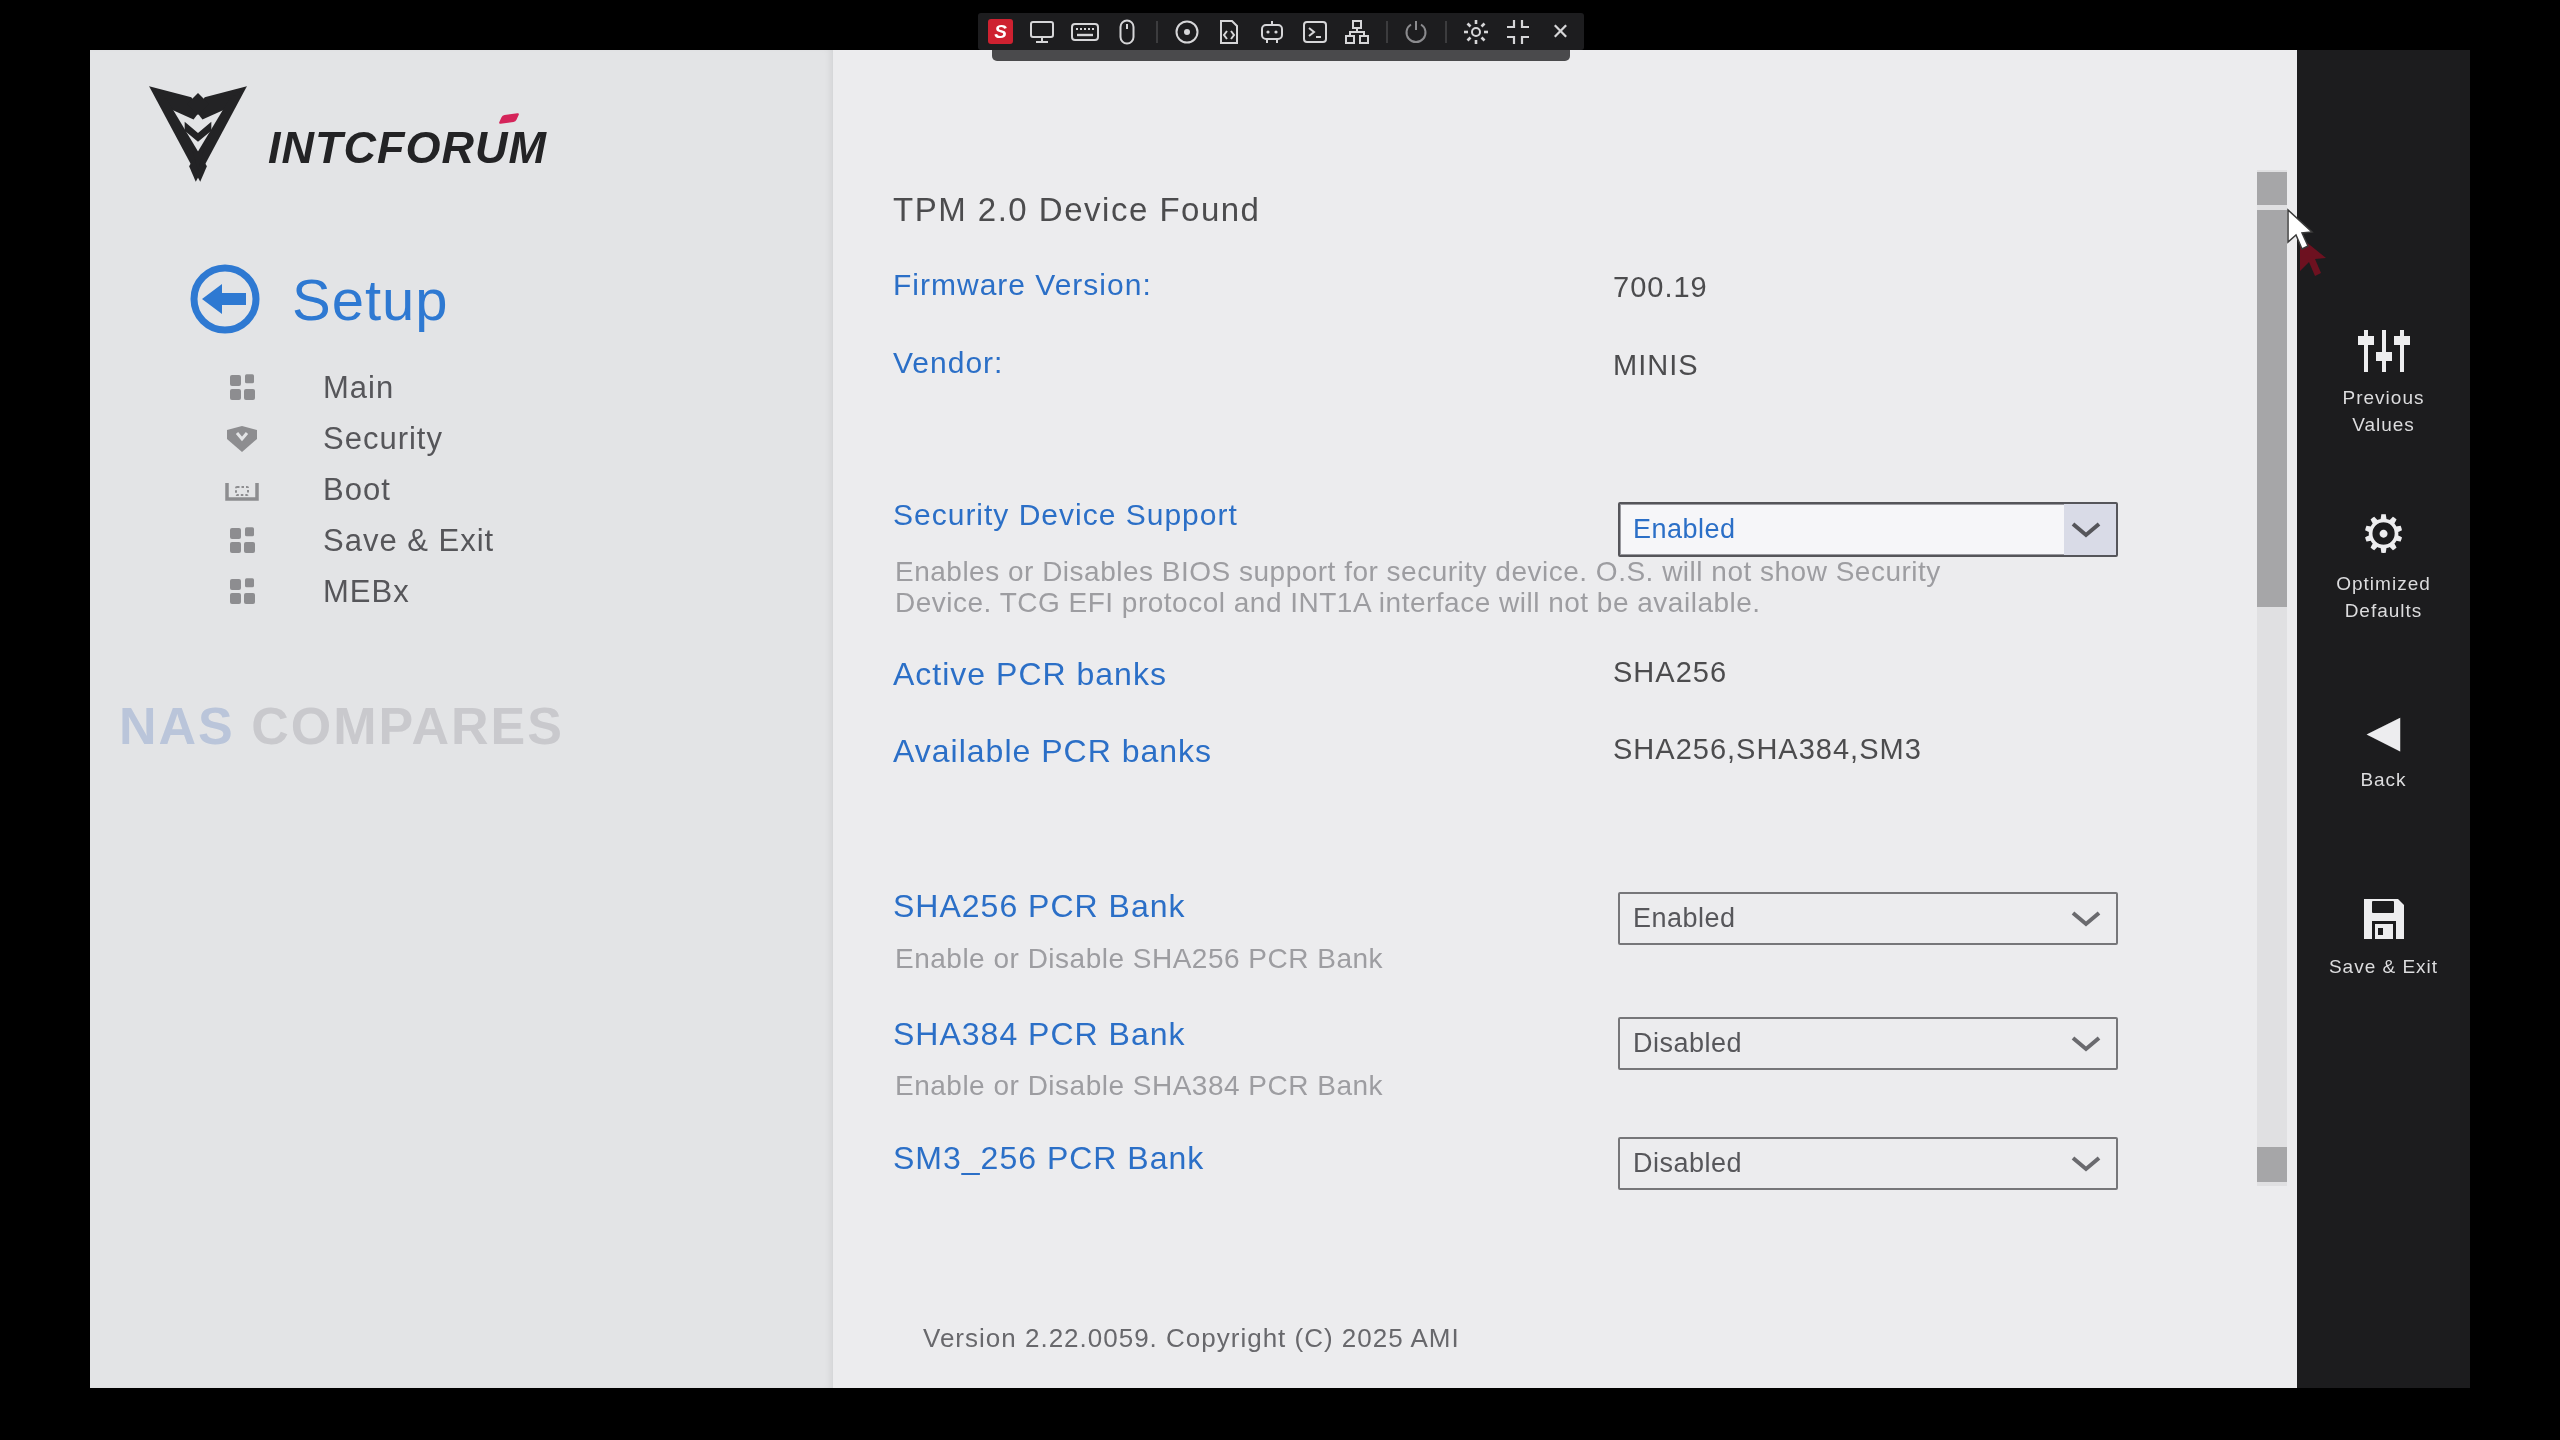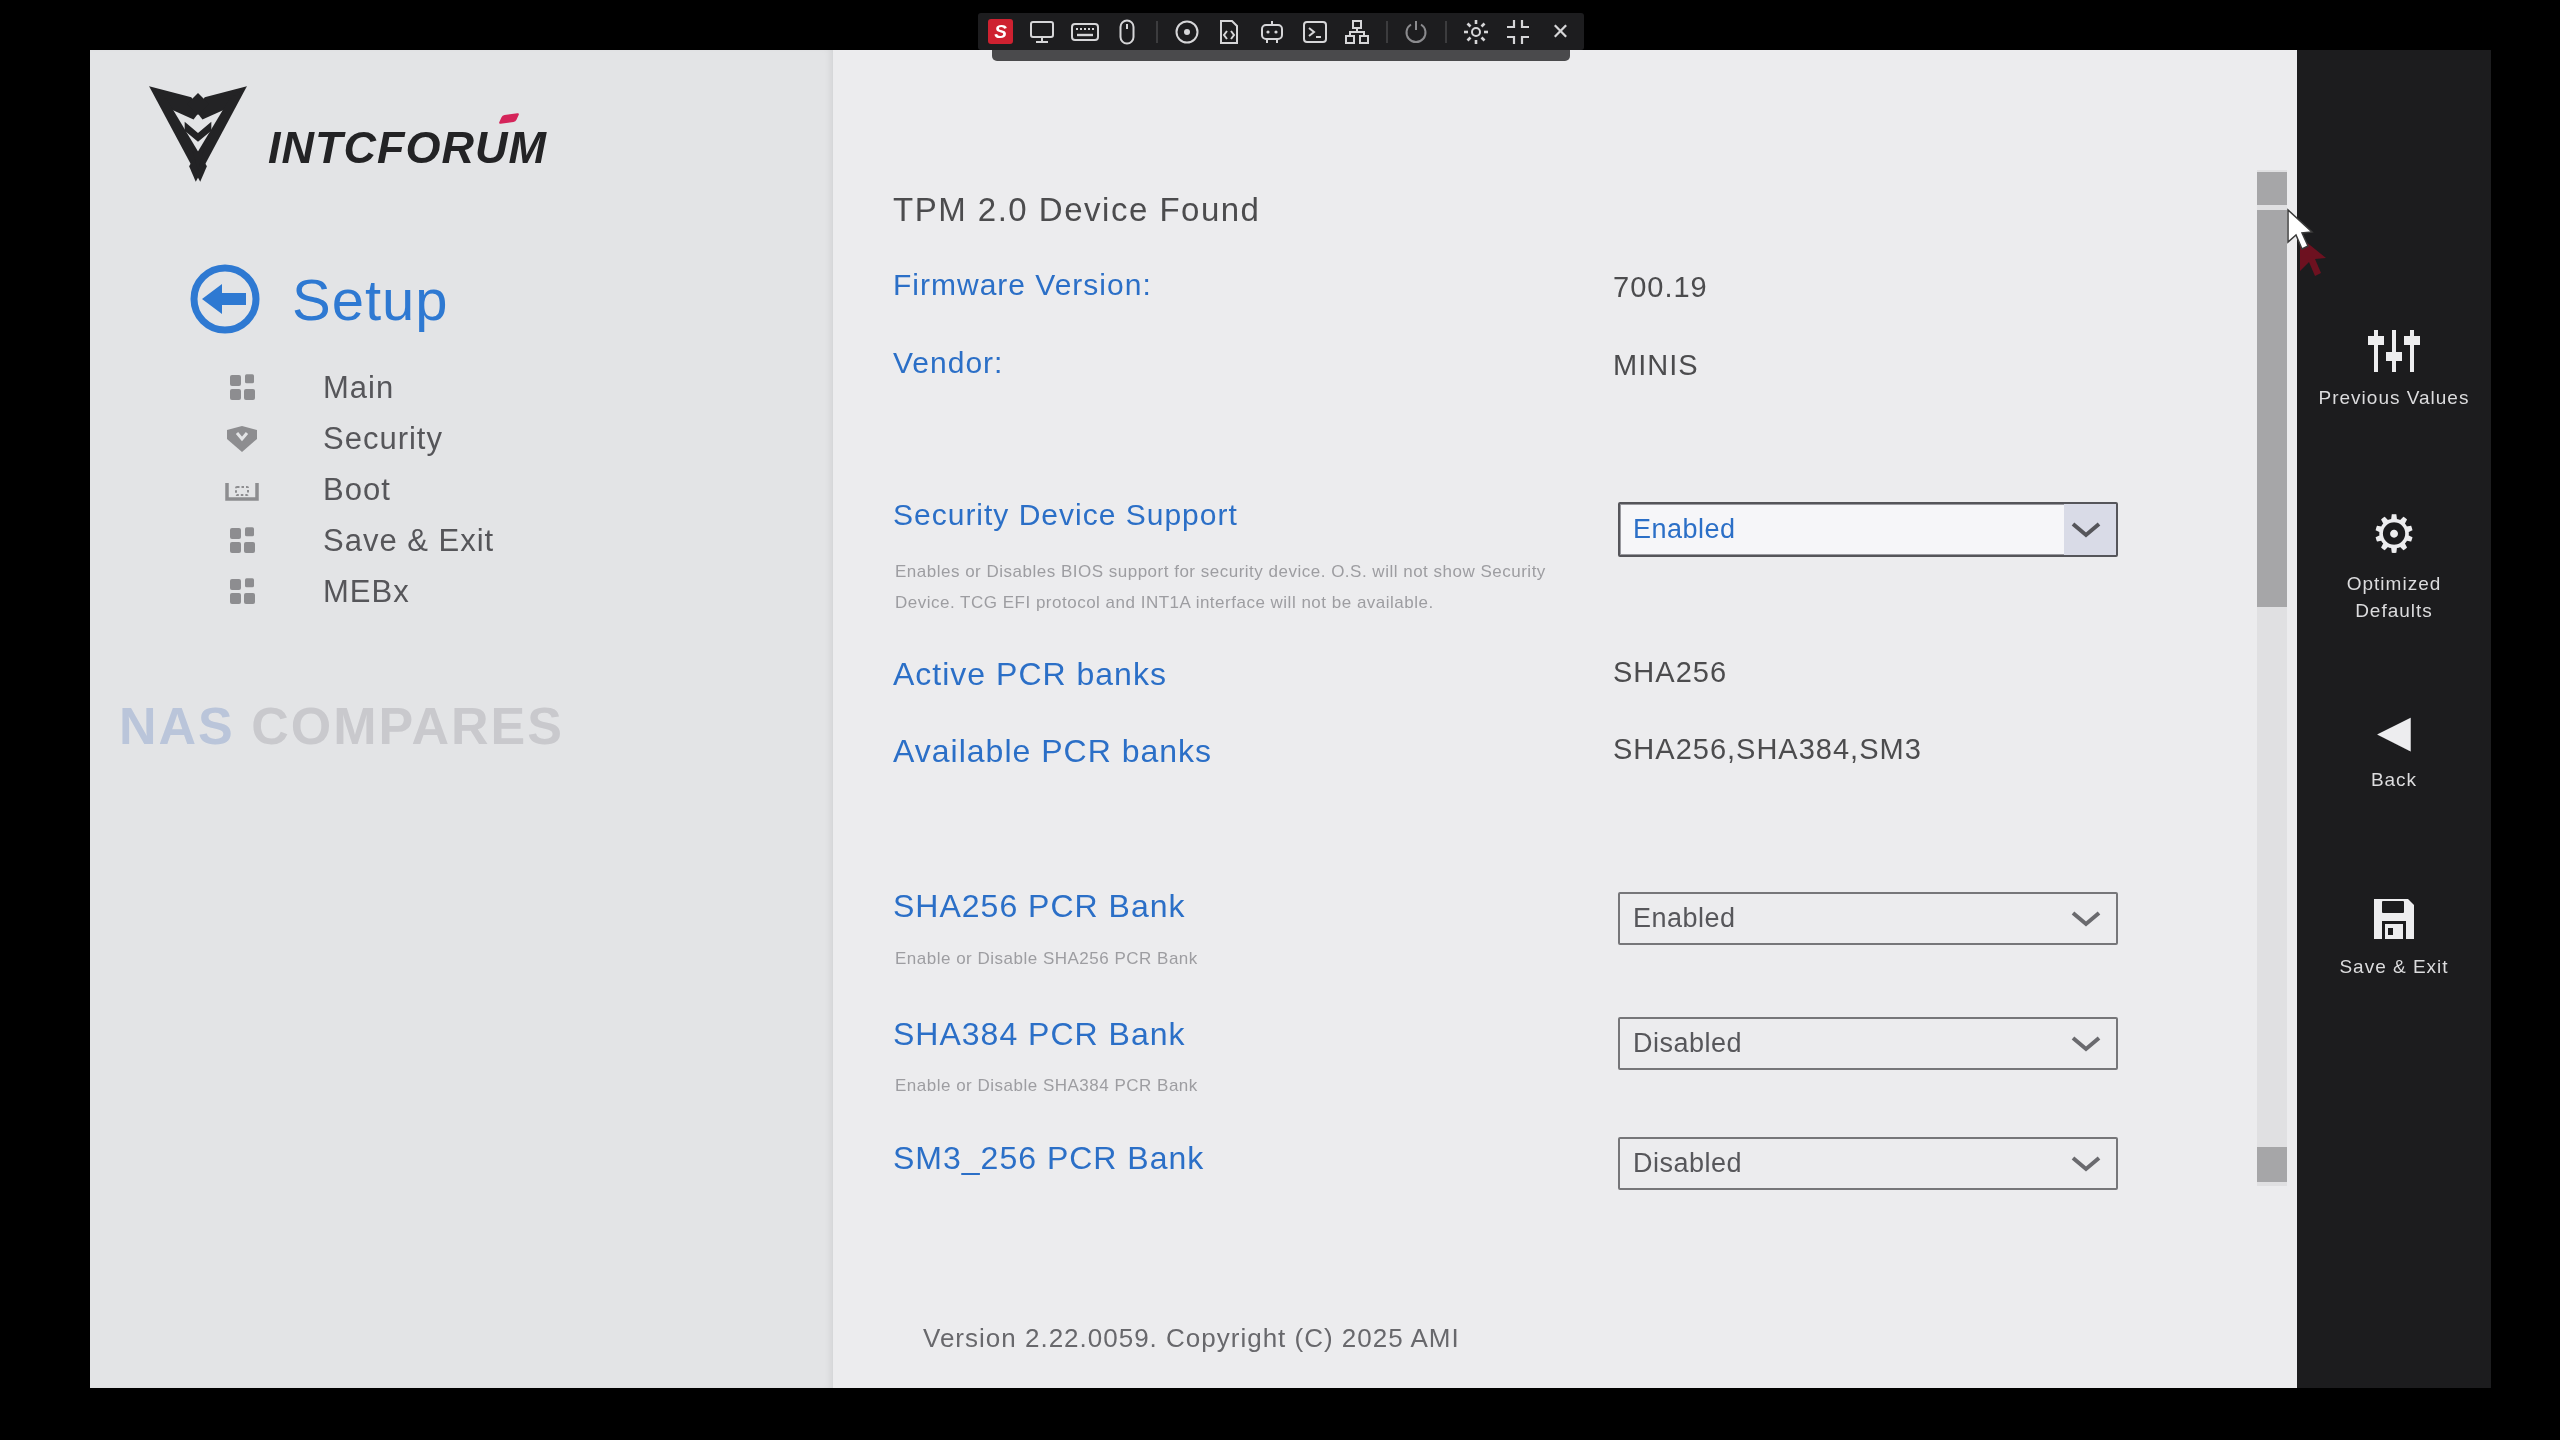--- a/index.html
+++ b/index.html
@@ -34,38 +34,38 @@
   .grid-ic i:nth-child(2){ transform:scale(.82) translateY(-2px);}
 
   .watermark { position:absolute; left:5px; top:646px; font-size:52px; font-weight:bold; letter-spacing:2px; opacity:.85;margin-left:24px;}
   .wm1 { color:#b3c0d8; } .wm2 { color:#c5c5c9; font-weight:600;}
 
   
   .content { position:absolute; left:743px; top:0; width:1464px; height:100%; }
   .c-title { font-size:33px; color:#4c4c4e; letter-spacing:1.5px; position:absolute; left:60px;}
   .lbl { position:absolute; left:60px; font-size:30px; color:#2b6fc7; letter-spacing:1px; font-weight:500;}
   .val { position:absolute; left:780px; font-size:29px; color:#4c4c4e; letter-spacing:1px;}
-  .help { position:absolute; left:62px; font-size:17px; color:#9d9da1; letter-spacing:.5px; line-height:31px;}
+  .help { position:absolute; left:62px; font-size:28px; color:#9d9da1; letter-spacing:.5px; line-height:31px;}
 
   .dd { position:absolute; left:785px; width:500px; height:55px; border:2px solid #767679; border-radius:2px;
         display:flex; align-items:center; background:transparent; }
   .dd .dd-text { font-size:27px; color:#57575b; padding-left:13px; letter-spacing:.5px;}
   .dd .chev { position:absolute; right:14px; top:50%; transform:translateY(-50%); }
   .dd.focused { border:2px solid #55555a; background:#f6f6f9; box-shadow:0 0 0 1px #9a9aa0 inset; }
   .dd.focused .dd-text { color:#2b6fc7; }
   .dd.focused .arrow-zone { position:absolute; right:0; top:0; width:52px; height:100%; background:#d9dbe7; }
 
   .footer-line { position:absolute; left:90px; top:1273px; font-size:26px; color:#68686c; letter-spacing:1px;}
 
   
   .sb-track { position:absolute; left:2167px; top:120px; width:30px; height:1016px; background:#e0e0e2; }
   .sb-thumb { position:absolute; left:2167px; width:30px; background:#a6a6a8; }
 
   
-  .panel { position:absolute; left:2207px; top:0; width:194px; height:100%; background:#1c1c1e; }
+  .panel { position:absolute; left:2207px; top:0; width:173px; height:100%; background:#1c1c1e; }
   .p-item { position:absolute; left:0; width:100%; text-align:center; color:#dcdcde; cursor:default;}
   .p-item .p-ic { display:block; margin:0 auto 10px auto; }
   .p-label { font-size:19px; letter-spacing:1px; line-height:27px; padding:0 18px; }
   .glyph-ic { font-family:"DejaVu Sans", sans-serif; color:#ededef; }
 
   
   .toolbar { position:absolute; left:978px; top:13px; width:606px; height:37px; background:#1d1d1f;
              border-radius:3px; display:flex; align-items:center; padding:0 10px; gap:15px; z-index:40;}
   .toolbar-shadow { position:absolute; left:992px; top:50px; width:578px; height:11px; background:#4a4a4c;
              border-radius:0 0 5px 5px; z-index:39;}

